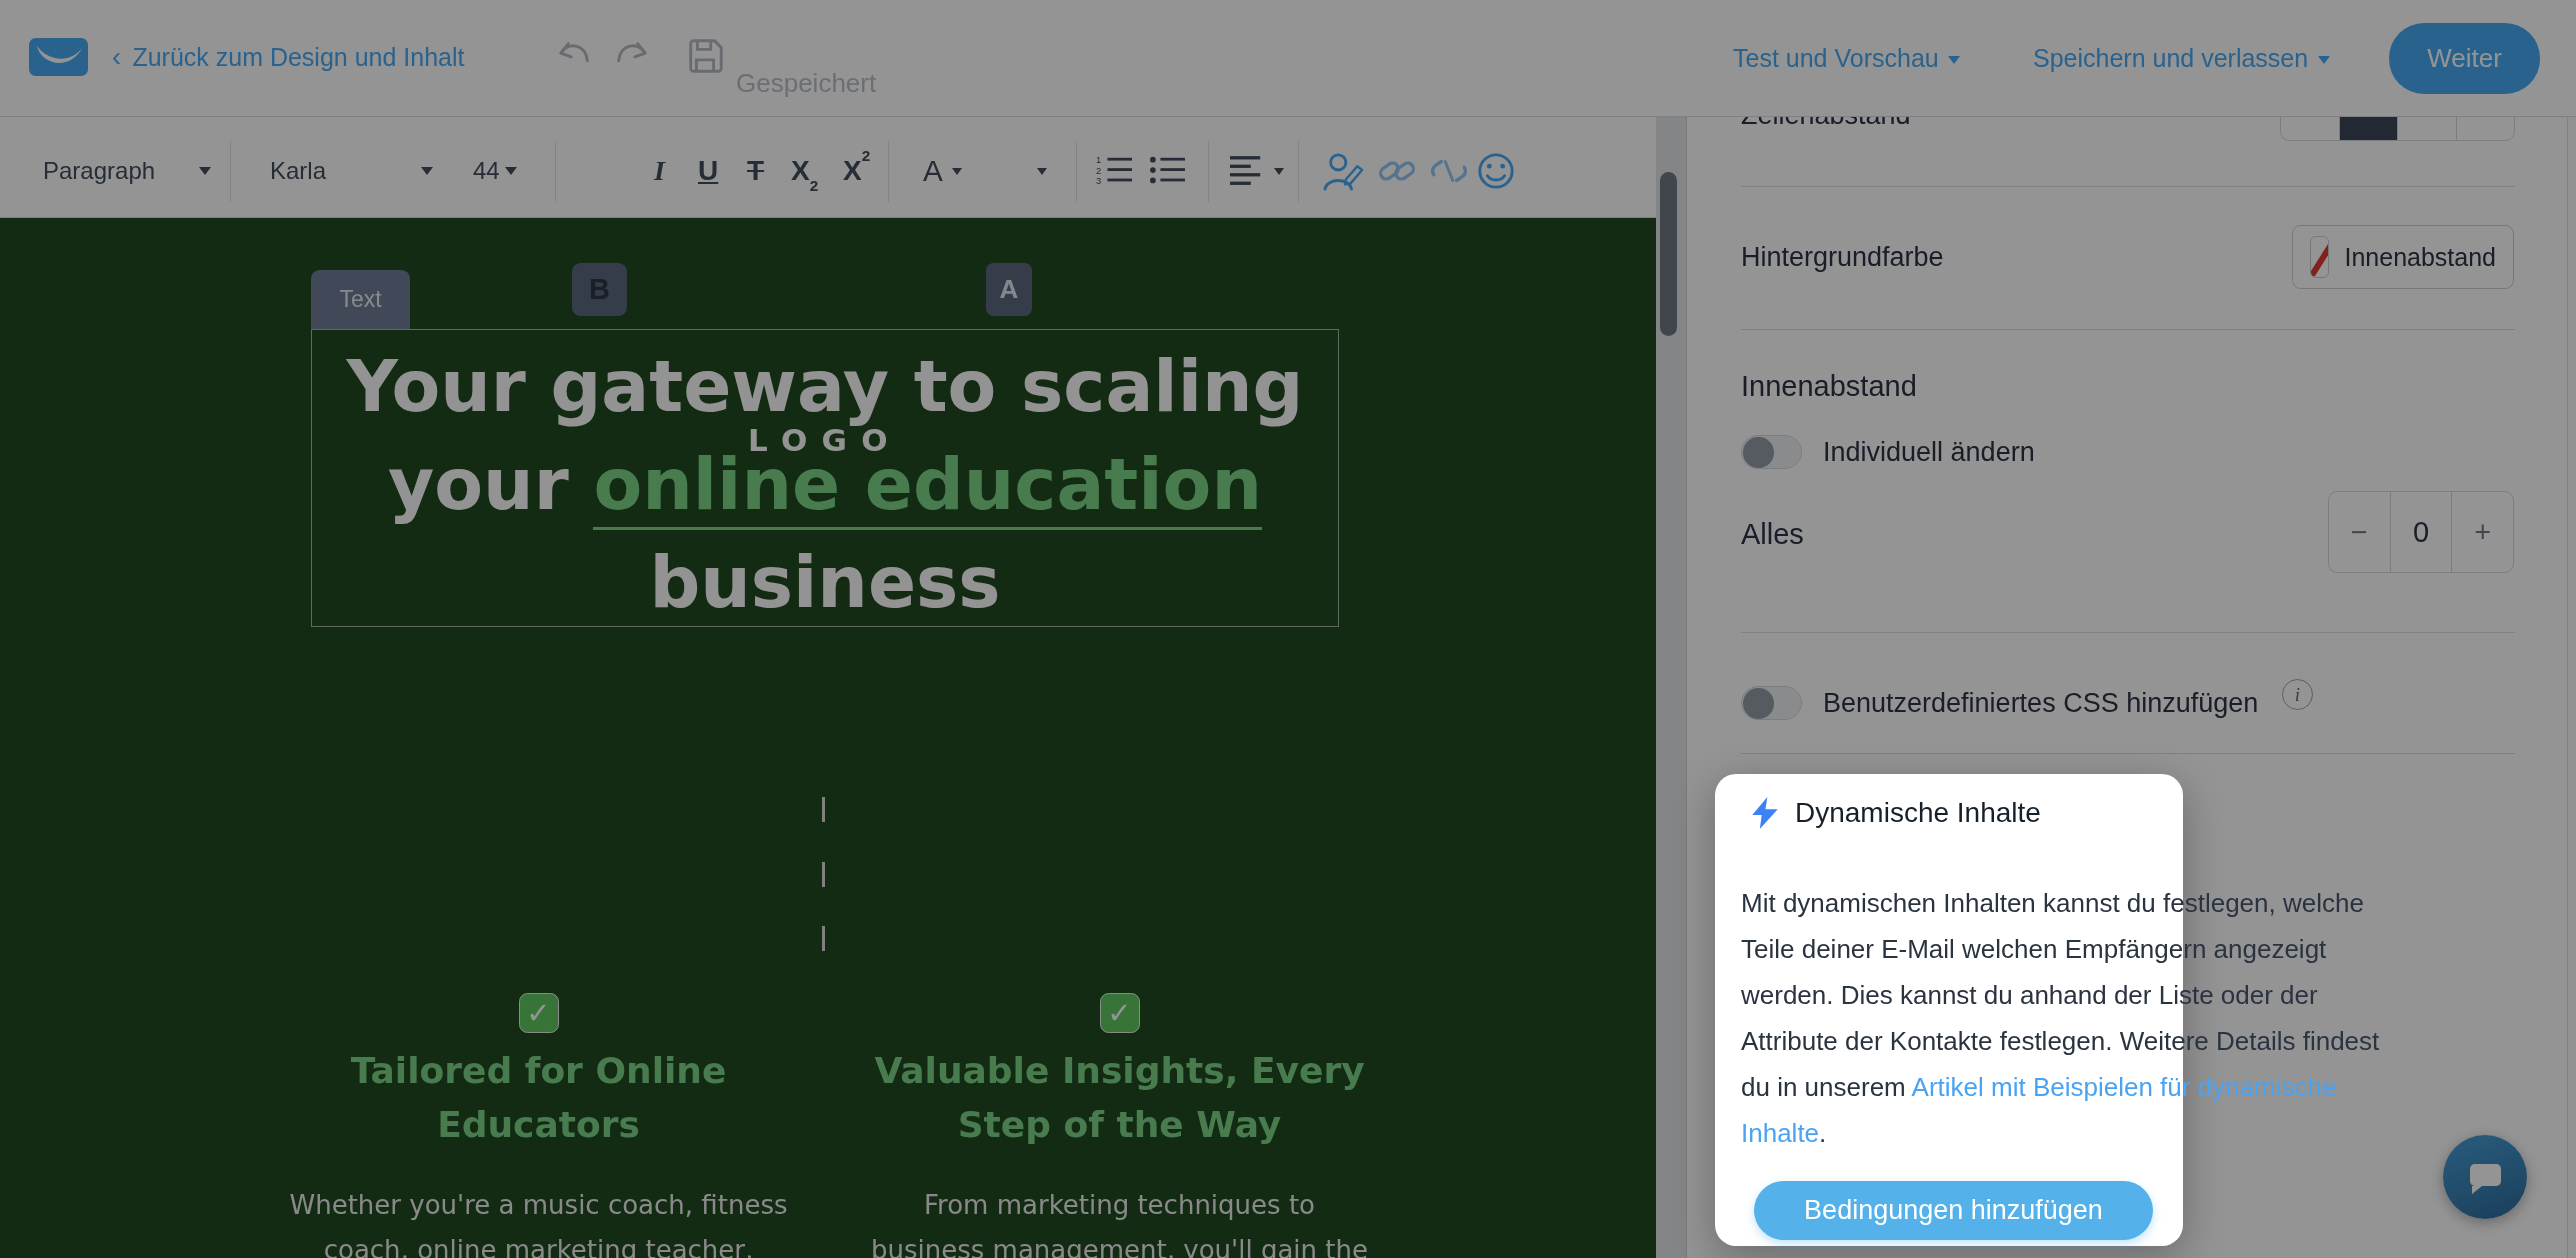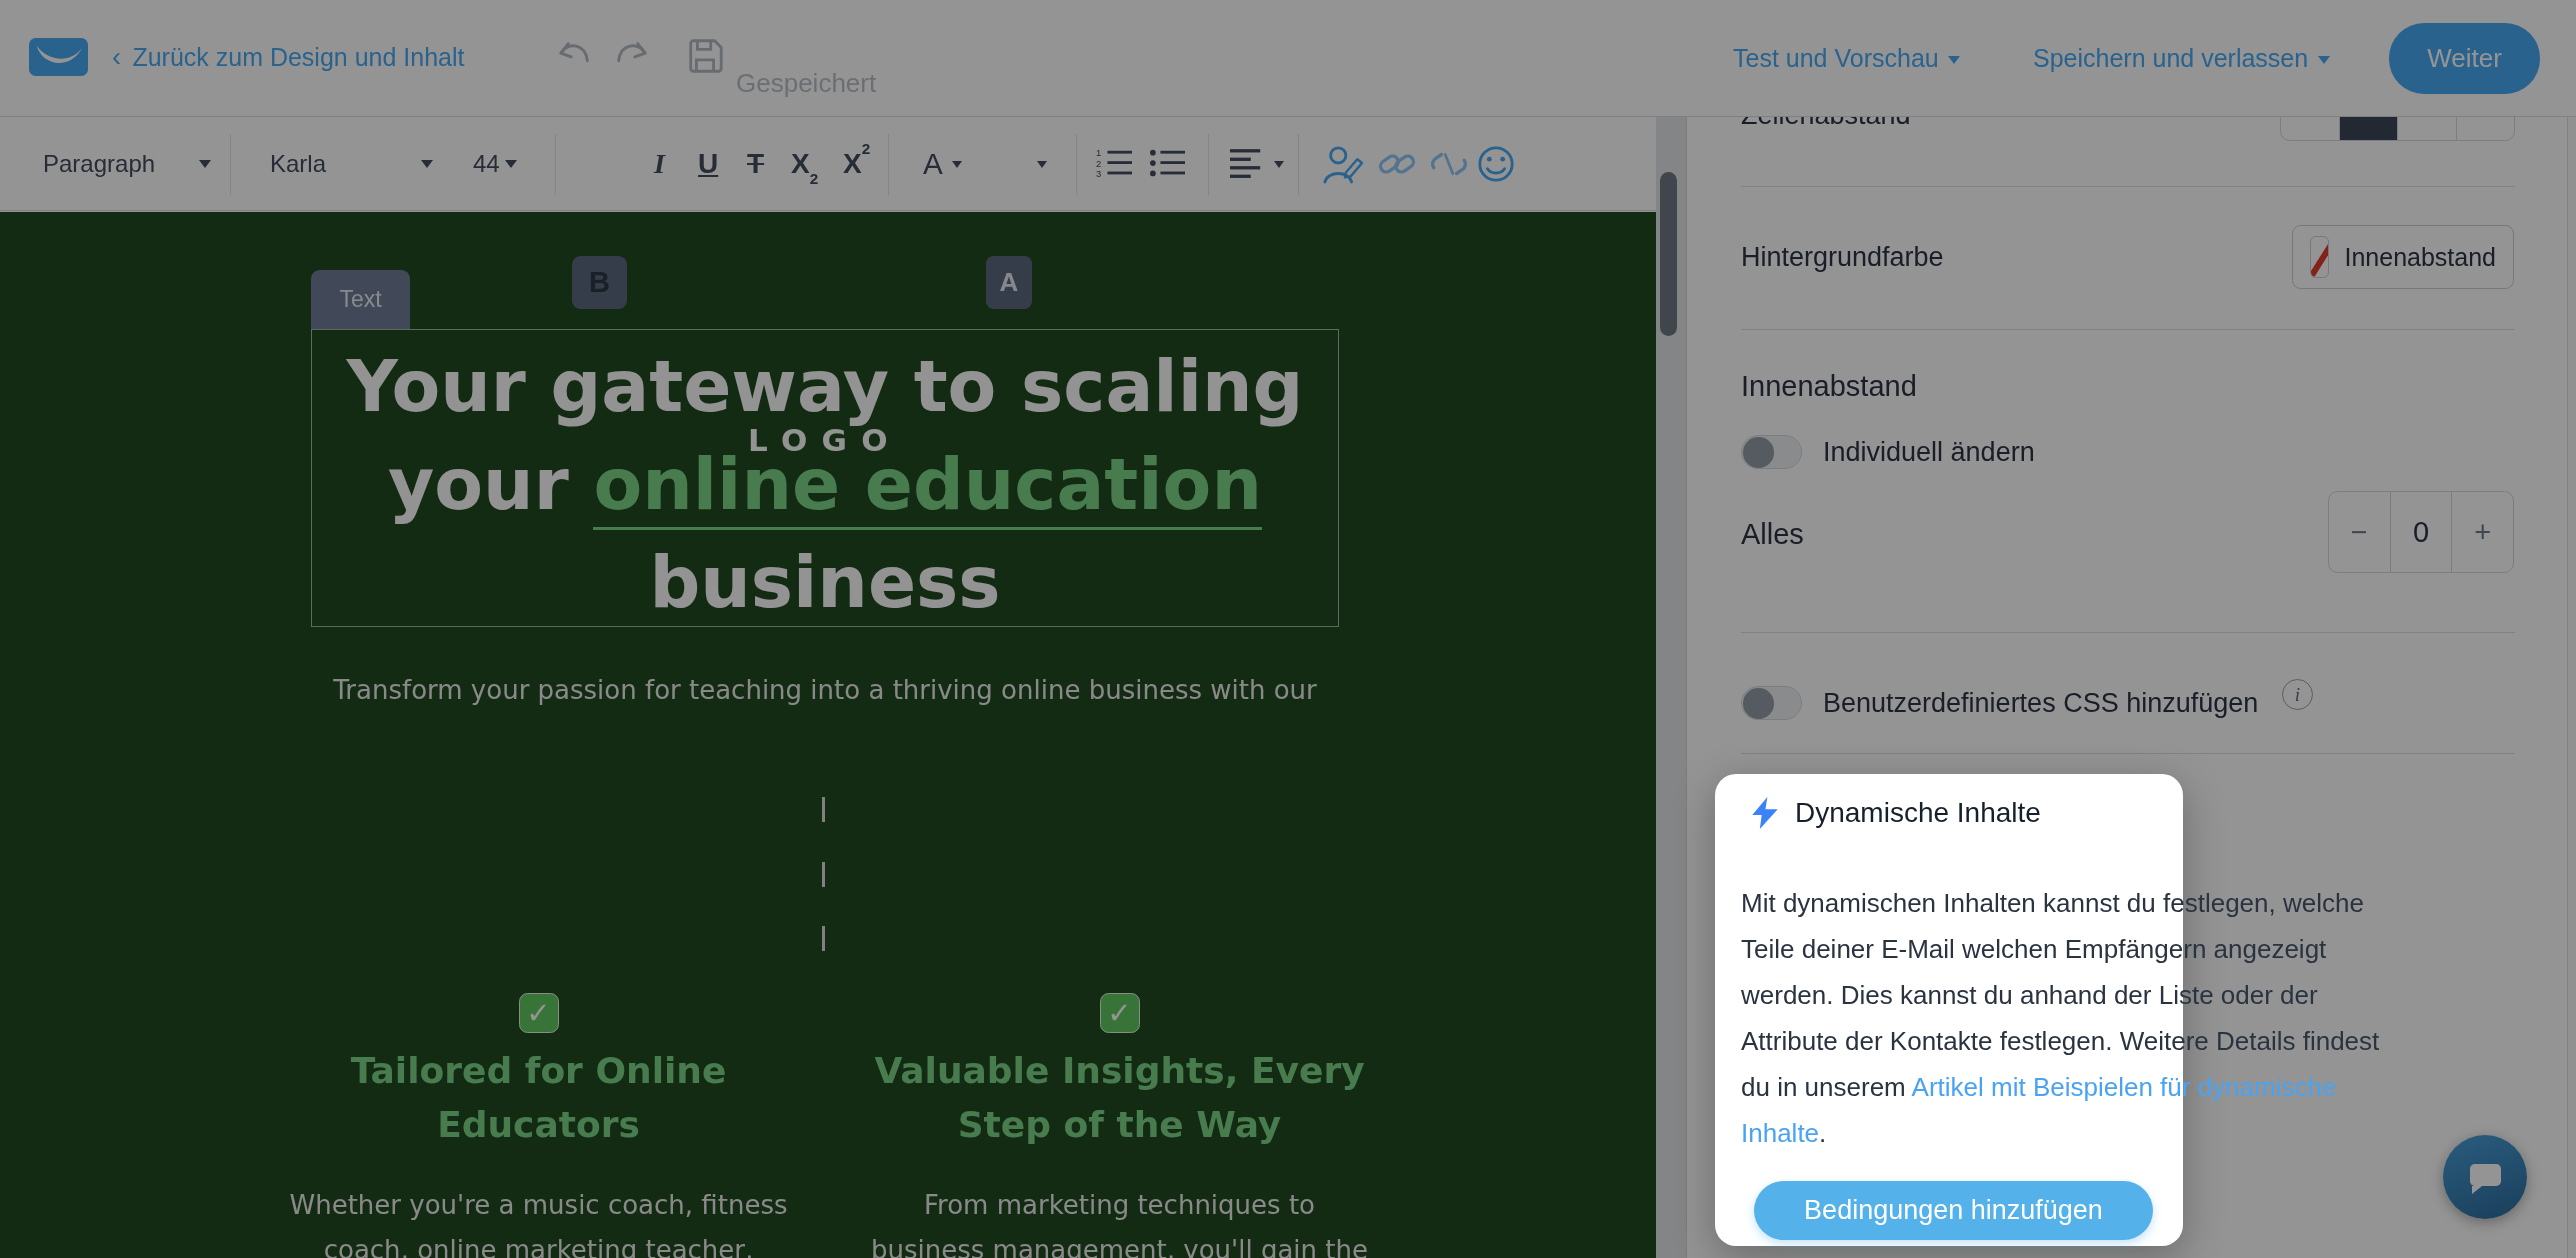--- a/index.html
+++ b/index.html
@@ -12,21 +12,21 @@
   .logo svg { position:absolute; inset:0; }
   .back { position:absolute; left:112px; top:42px; font-size:25px; color:#49a9f5; cursor:pointer; }
   .back .chev { margin-right:11.4px; font-size:27px; }
   .hicon { position:absolute; top:36px; width:40px; height:40px; color:#b3bac3; }
   .saved { position:absolute; left:736px; top:44px; font-size:26px; color:#b9bfc7;margin-top:24px; }
   .hlink { position:absolute; top:44px; font-size:25px; color:#49a9f5; cursor:pointer; }
   .caret-dn { display:inline-block; width:0; height:0; border-left:6.7px solid transparent; border-right:6.7px solid transparent; border-top:8.6px solid currentColor; margin-left:9.5px; vertical-align:middle; }
   .next-btn { position:absolute; left:2389px; top:23px; width:151px; height:71px; background:#49a9f5; border:none; border-radius:35px; color:#fff; font-size:26px; font-family:inherit; cursor:pointer; }
 
   
-  .tb { position:absolute; left:0; top:117px; width:1656px; height:94px; background:#fff; border-bottom:1px solid #dadde2; z-index:2; }
+  .tb { position:absolute; left:0; top:124px; width:1656px; height:94px; background:#fff; border-bottom:1px solid #dadde2; z-index:2; }
   .tb-item { position:absolute; top:0; height:94px; display:flex; align-items:center; color:#424e5e; font-size:24px; cursor:pointer; }
   .tb-div { position:absolute; top:17px; width:1px; height:61px; background:#e1e4e8; }
   .fmt { font-size:28px; color:#424e5e; font-weight:bold; }
   .bold-box { position:absolute; left:572px; top:139px; width:55px; height:53px; background:#5d6a80; border-radius:8.6px; display:flex; align-items:center; justify-content:center; color:#2e3744; font-weight:bold; font-size:29px; cursor:pointer; }
   .bg-box { position:absolute; left:986px; top:139px; width:46px; height:53px; background:#5d6a80; border-radius:7.6px; display:flex; align-items:center; justify-content:center; color:#e6eaf0; font-weight:bold; font-size:26px; cursor:pointer; }
   .sub, .sup { font-size:15.3px; }
   .tb svg { display:block; }
 
   
   .cv { position:absolute; left:0; top:212px; width:1656px; height:1047px; background:#1f4a1f; overflow:hidden; z-index:1; font-family:"DejaVu Sans", sans-serif; }
@@ -230,21 +230,20 @@
     <div class="cv-logo">LOGO</div>
     <div class="blk-tab">Text</div>
     <div class="sel-box">
       <div class="headline">
         <div>Your gateway to scaling</div>
         <div><span>your </span><span class="grn">online education</span></div>
         <div>business</div>
       </div>
     </div>
     <div class="cv-par">
-      <div>Transform your passion for teaching into a thriving online business with our</div>
     </div>
     <div class="spacer-bar" style="top:585px"></div>
     <div class="spacer-bar" style="top:650px"></div>
     <div class="spacer-bar" style="top:714px"></div>
 
     <div class="feat-row">
       <div class="feat">
         <span class="chk">✓</span>
         <h3><span>Tailored for Online</span><br><span>Educators</span></h3>
         <p><span>Whether you're a music coach, fitness</span><br><span>coach, online marketing teacher,</span></p>

